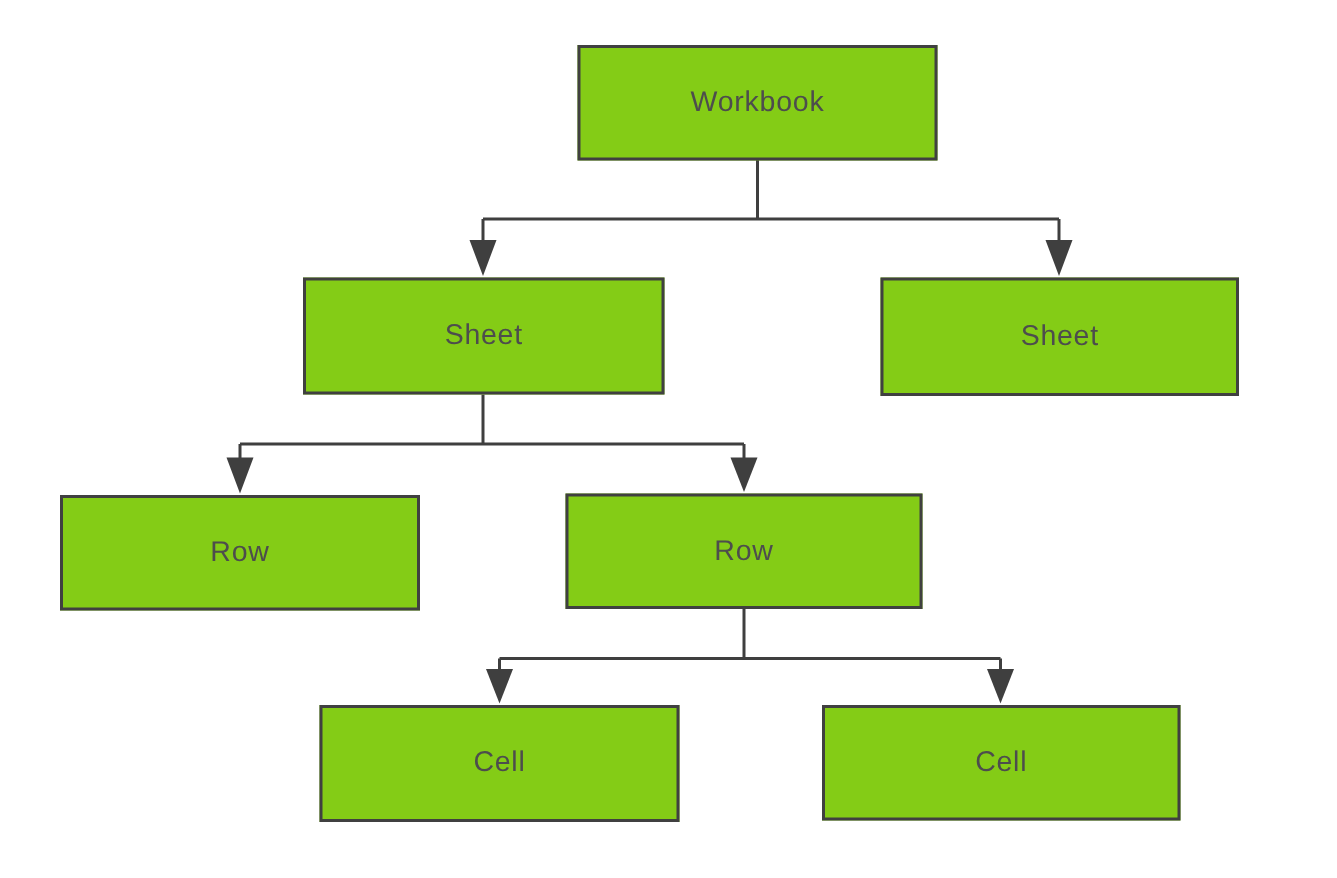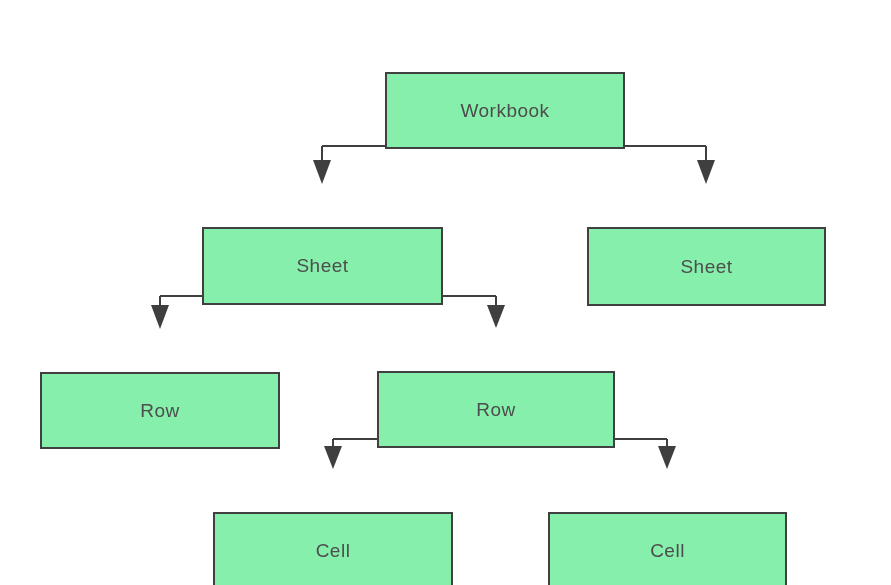--- a/index.html
+++ b/index.html
@@ -19,28 +19,27 @@
     position: absolute;
     left: 0;
     top: 0;
     width: 891px;
     height: 585px;
   }
   .node {
     position: absolute;
     box-sizing: border-box;
     border: 2px solid #404040;
-    background: #86efac;
+    background: #84cc16;
     display: flex;
     align-items: center;
     justify-content: center;
     font-size: 19px;
     letter-spacing: 0.5px;
     color: #4d4d4d;
-    margin-top: 42px;
   }
   .node span {
     white-space: nowrap;
   }
   
   .n-workbook   { left: 385px; top: 30px;  width: 240px; height: 77px; }
   .n-sheet-l    { left: 202px; top: 185px; width: 241px; height: 78px; }
   .n-sheet-r    { left: 587px; top: 185px; width: 239px; height: 79px; }
   .n-row-l      { left: 40px;  top: 330px; width: 240px; height: 77px; }
   .n-row-c      { left: 377px; top: 329px; width: 238px; height: 77px; }

